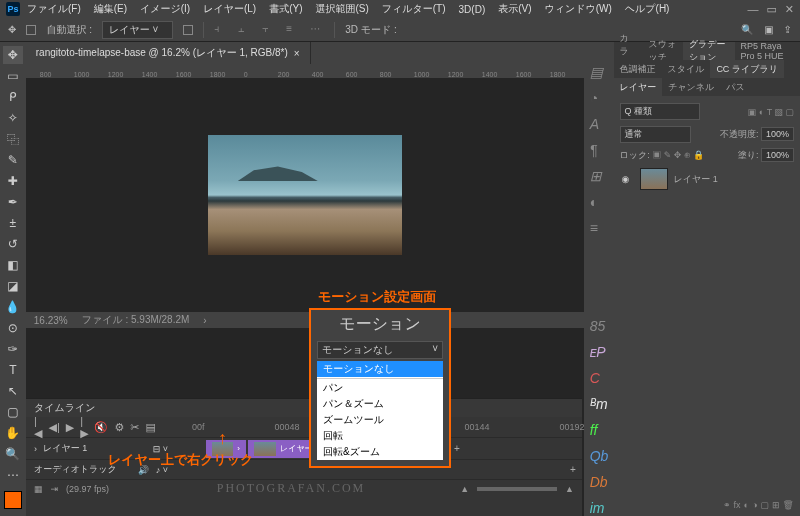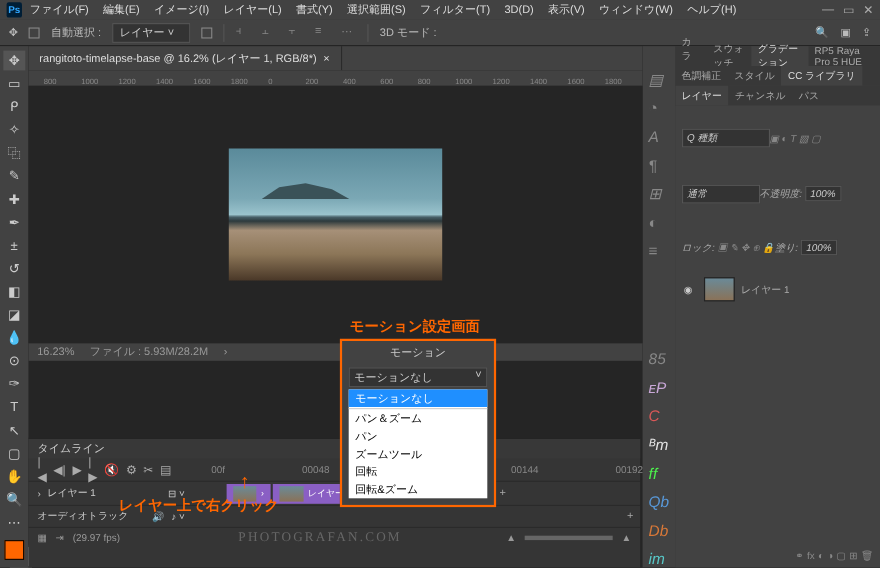--- a/index.html
+++ b/index.html
@@ -38,38 +38,38 @@
 
 .panelcol { width: 188px; background: #424242; display: flex; flex-direction: column; }
 .panel-tabrow { display: flex; height: 18px; background: #383838; font-size: 9px; }
 .panel-tab { padding: 0 6px; color: #aaa; display: flex; align-items: center; cursor: default; }
 .panel-tab.active { background: #424242; color: #ddd; }
 .panel-body { background: #424242; padding: 4px 6px; font-size: 9px; color: #aaa; }
 .layer-row { display: flex; align-items: center; gap: 6px; padding: 3px 2px; }
 .layer-eye { width: 12px; color: #ccc; }
 .layer-thumb { width: 28px; height: 22px; background: linear-gradient(#6a8a98, #8a7258); border: 1px solid #222; }
 .panel-select { background: #333; border: 1px solid #555; padding: 1px 4px; color: #ccc; font-size: 9px; width: 71px; }
-.panel-row2 { display: flex; align-items: center; margin: 17px 0; font-style: italic; }
+.panel-row2 { display: flex; align-items: center; justify-content: space-between; margin: 3px 0; }
 .panel-ctlrow { display: flex; gap: 3px; margin: 2px 0; color: #888; font-size: 9px; align-items: center; }
 
 .timeline { position: absolute; left: 26px; right: 218px; bottom: 0; height: 118px; background: #353535; border-top: 1px solid #222; margin-top: 24px; }
 .tl-head { height: 18px; background: #383838; display: flex; align-items: center; padding: 0 8px; font-size: 10px; color: #ccc; }
 .tl-controls { height: 20px; display: flex; align-items: center; padding: 0 8px; gap: 6px; color: #aaa; }
 .tl-ctrl { width: 14px; font-size: 11px; cursor: default; }
 .tl-scale { flex: 1; display: flex; font-size: 9px; color: #888; padding-left: 30px; gap: 70px; }
 .tl-track { height: 22px; display: flex; align-items: center; border-top: 1px solid #2a2a2a; }
 .tl-label { width: 150px; padding: 0 8px; font-size: 9px; color: #ccc; display: flex; align-items: center; gap: 6px; }
 .tl-clip { height: 18px; background: #8a5fc4; font-size: 8px; color: #fff; display: flex; align-items: center; padding: 0 6px; gap: 4px; position: relative; }
 .tl-clip-thumb { width: 22px; height: 14px; background: linear-gradient(#6a8a98,#8a7258); }
 .tl-audio { height: 20px; display: flex; align-items: center; border-top: 1px solid #2a2a2a; }
 .tl-plus { width: 18px; text-align: center; color: #aaa; }
 .tl-foot { height: 18px; display: flex; align-items: center; padding: 0 8px; gap: 8px; font-size: 9px; color: #999; border-top: 1px solid #2a2a2a; }
 
 .motion-panel { position: absolute; left: 309px; top: 308px; width: 142px; border: 2px solid #f60; background: #424242; z-index: 50; }
-.motion-title { text-align: center; font-size: 10px; color: #ccc; padding: 4px 0; }
+.motion-title { text-align: center; font-size: 16px; color: #ccc; padding: 4px 0; }
 .motion-select { margin: 2px 6px; background: #333; border: 1px solid #555; padding: 1px 4px; color: #ccc; font-size: 10px; display: flex; justify-content: space-between; }
 .motion-list { margin: 0 6px 6px; background: #fff; color: #000; font-size: 10px; }
 .motion-opt { padding: 1px 6px; }
 .motion-opt.sel { background: #1f8fff; color: #fff; }
 .motion-sep { border-top: 1px solid #ccc; margin: 1px 0; }
 
 .ann-label1 { position: absolute; left: 318px; top: 288px; color: #f60; font-size: 13px; font-weight: bold; z-index: 60; }
 .ann-label2 { position: absolute; left: 108px; top: 451px; color: #f60; font-size: 13px; font-weight: bold; z-index: 60; }
 .ann-arrow { position: absolute; left: 218px; top: 428px; color: #f60; font-size: 18px; z-index: 60; }
 .watermark { position: absolute; left: 0; right: 218px; bottom: 20px; text-align: center; color: #666; font-size: 12px; font-family: serif; letter-spacing: 2px; z-index: 40; }
@@ -314,22 +314,22 @@
 <div class="ann-label1">モーション設定画面</div>
 <div class="motion-panel">
   <div class="motion-title">モーション</div>
   <div class="motion-select">
     <span>モーションなし</span>
       <span>˅</span>
   </div>
   <div class="motion-list">
     <div class="motion-opt sel">モーションなし</div>
     <div class="motion-sep"></div>
+    <div class="motion-opt">パン</div>
     <div class="motion-opt">パン＆ズーム</div>
-    <div class="motion-opt">パン</div>
     <div class="motion-opt">ズームツール</div>
     <div class="motion-opt">回転</div>
     <div class="motion-opt">回転&amp;ズーム</div>
   </div>
 </div>
 
 <div class="ann-arrow">↑</div>
 <div class="ann-label2">レイヤー上で右クリック</div>
 <div class="watermark">PHOTOGRAFAN.COM</div>
 

